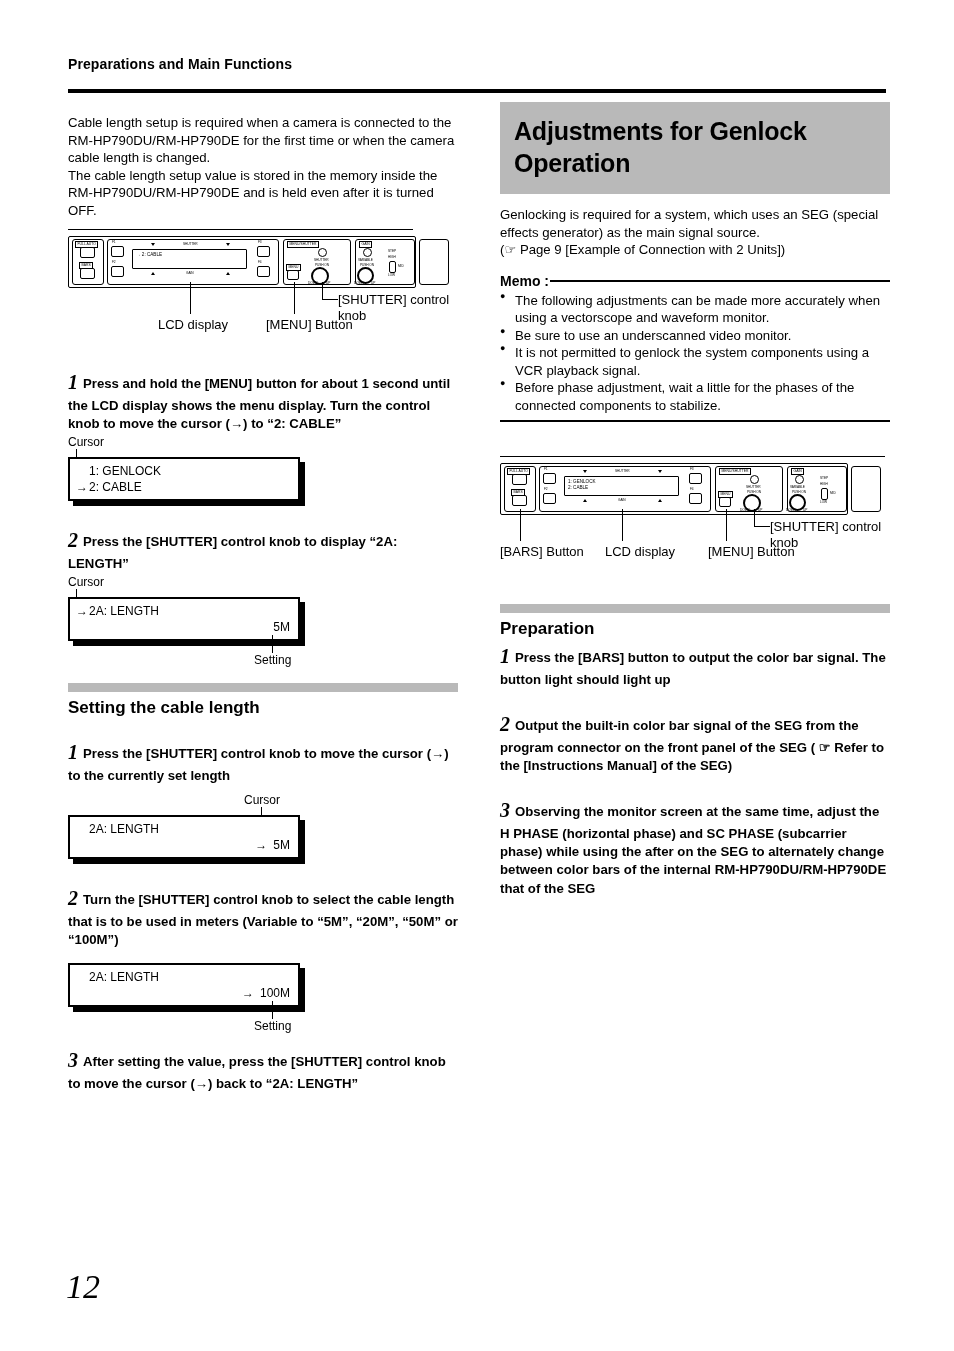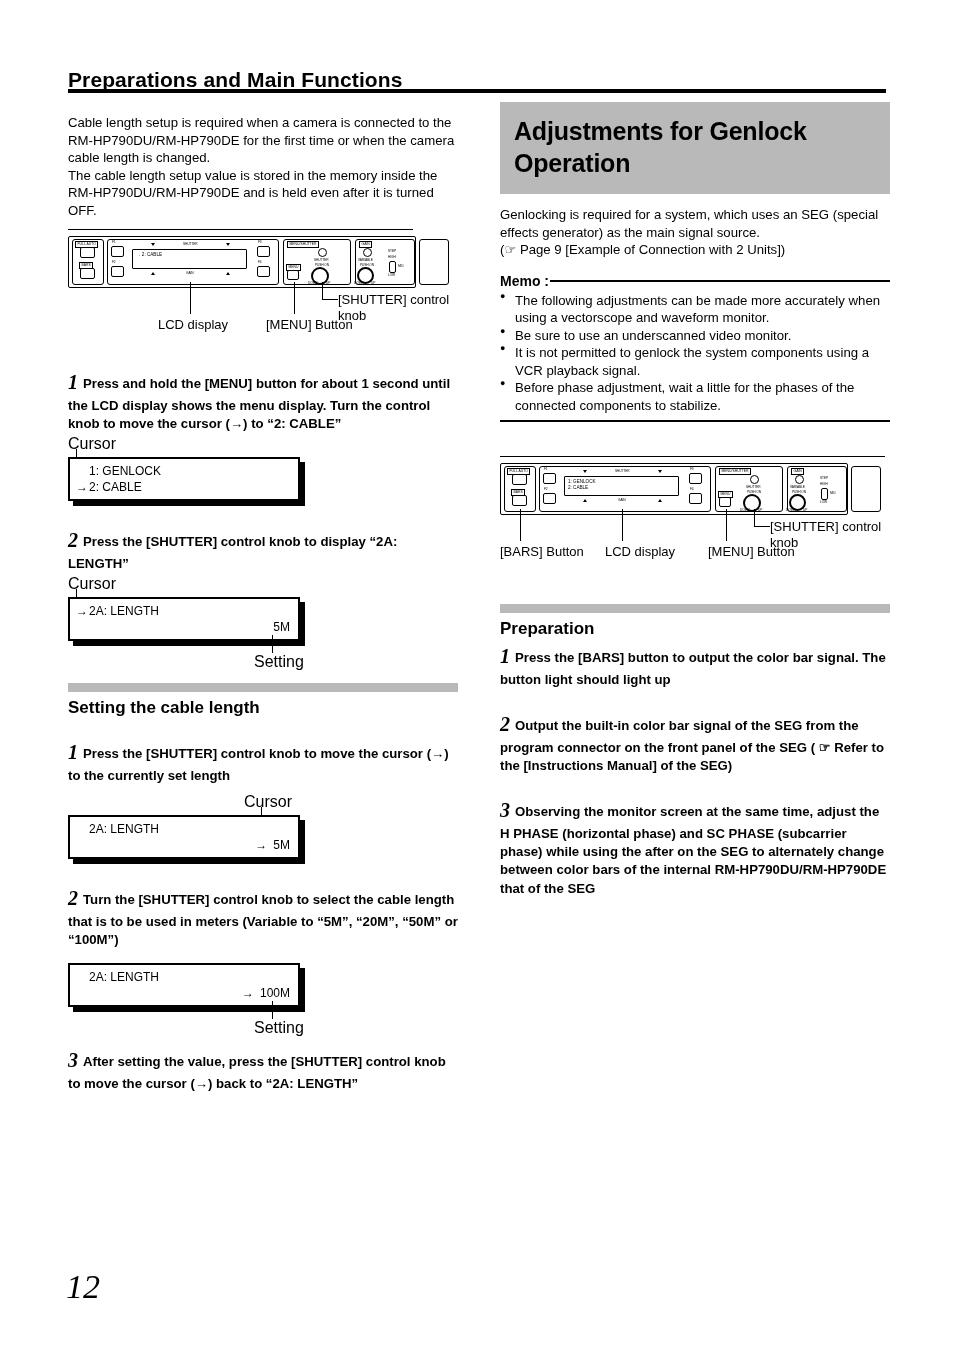--- a/index.html
+++ b/index.html
@@ -18,22 +18,22 @@
   .page {
     position: relative;
     width: 954px;
     height: 1351px;
   }
 
   
   .running-head {
     position: absolute;
     left: 68px;
-    top: 68px;
-    font-size: 21px;
+    top: 56px;
+    font-size: 14px;
     font-weight: bold;
     letter-spacing: 0.1px;
   }
   .head-rule {
     position: absolute;
     left: 68px;
     top: 89px;
     width: 818px;
     height: 4px;
     background: #000;
@@ -166,21 +166,21 @@
     display: inline-block;
     width: 13px;
     font-size: 12px;
   }
   .lcd-line .val { margin-left: auto; }
   .lcd-line .rcur { margin-left: auto; }
 
   
   .cap {
     position: absolute;
-    font-size: 16px;
+    font-size: 12px;
     white-space: nowrap;
   }
   .leader-v {
     position: absolute;
     width: 1px;
     background: #000;
   }
   .leader-h {
     position: absolute;
     height: 1px;

